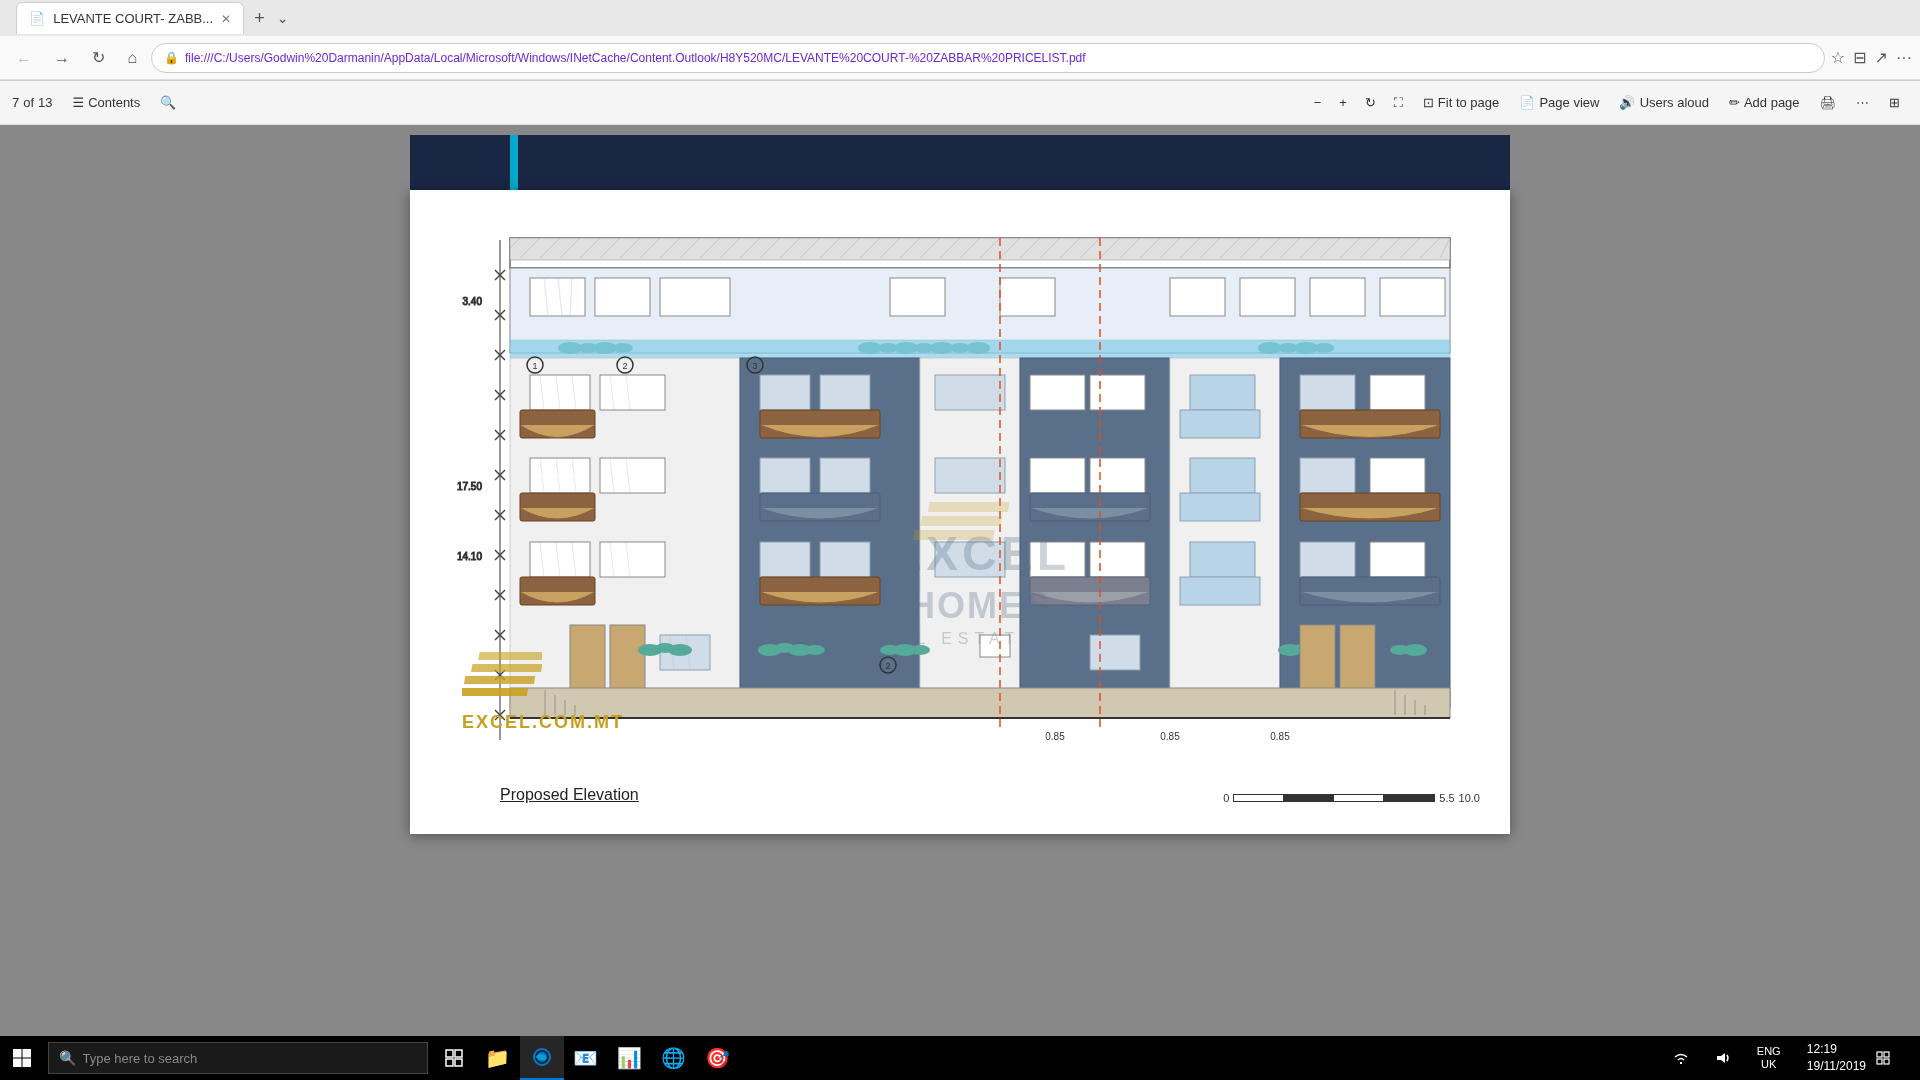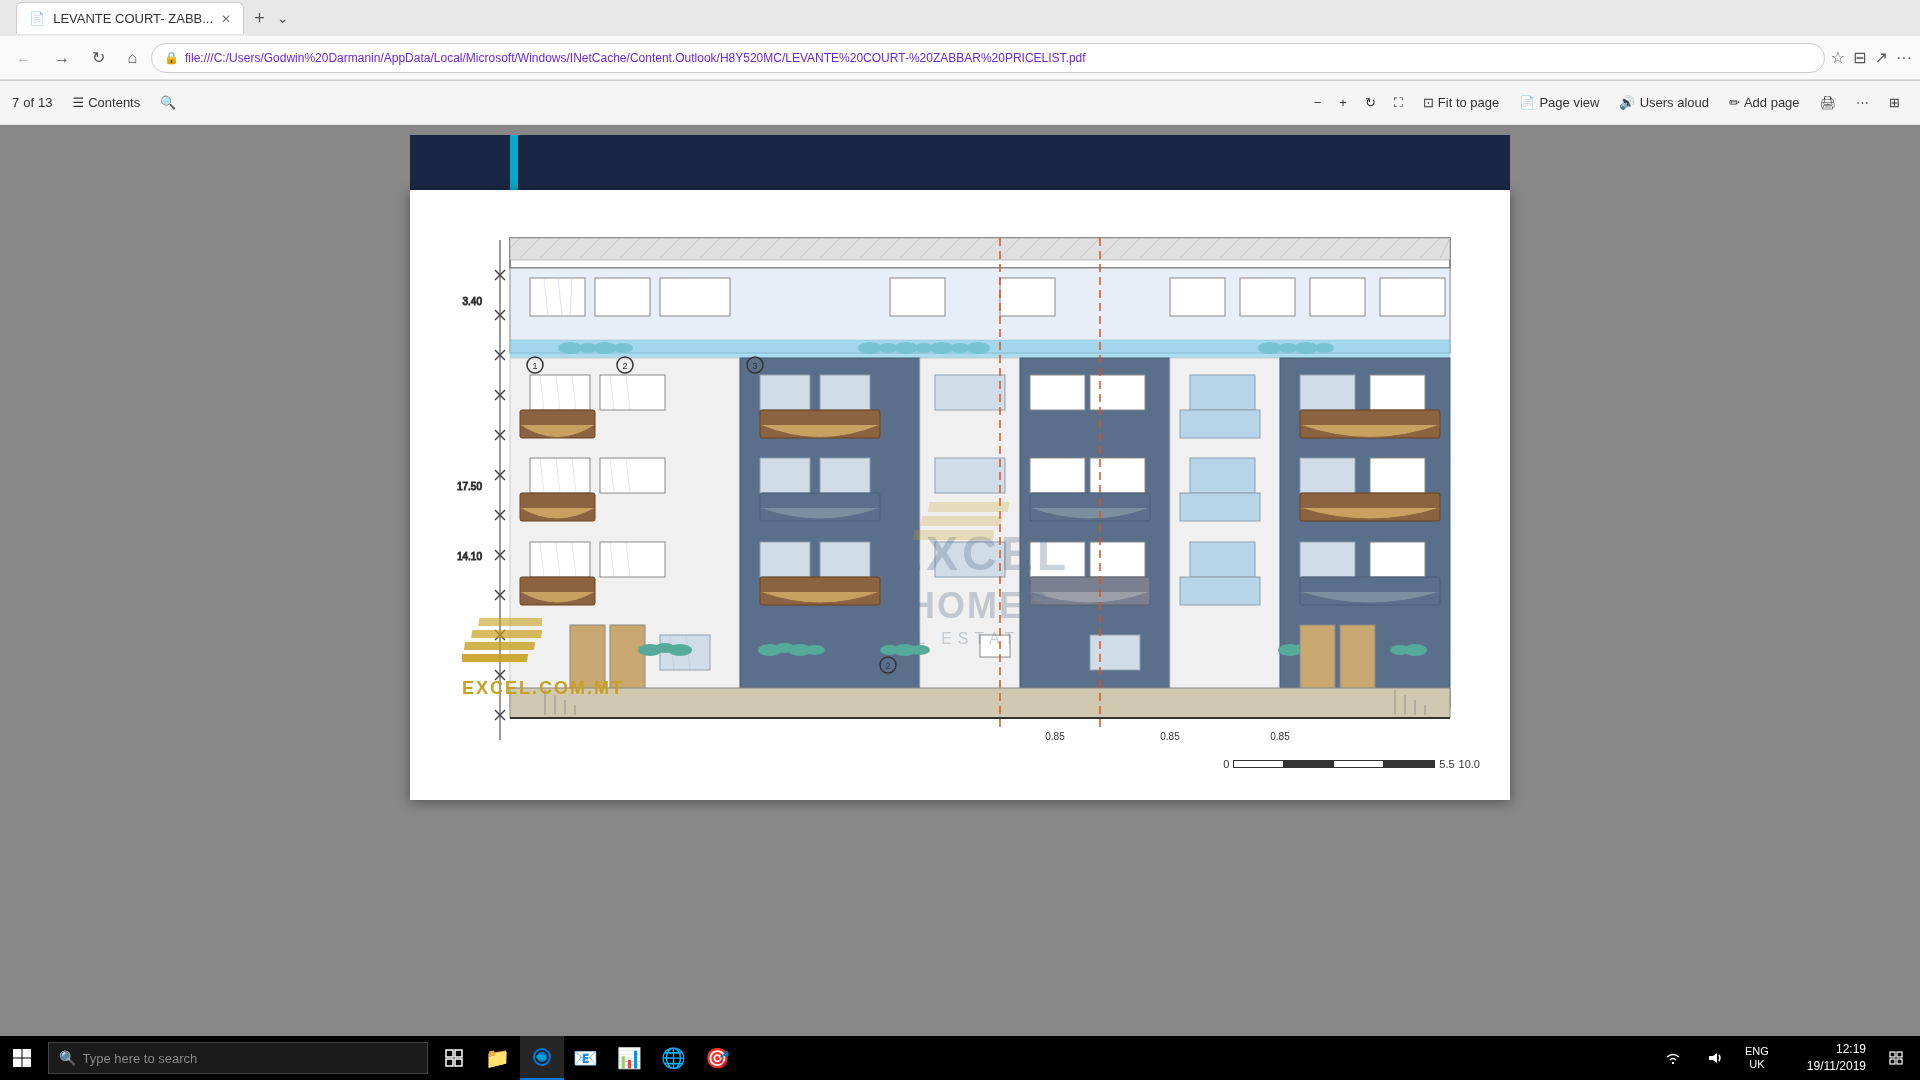--- a/index.html
+++ b/index.html
@@ -29,22 +29,22 @@
 
     
     .pdf-content { width: 100%; height: calc(1080px - 36px - 44px - 44px); background: #888; display: flex; justify-content: center; align-items: flex-start; overflow: hidden; position: relative; }
 
     
     .taskbar { position: fixed; bottom: 0; left: 0; width: 1920px; height: 44px; background: #000; display: flex; align-items: center; z-index: 1000; }
     .taskbar-search { display: flex; align-items: center; background: #1a1a1a; border: 1px solid #444; height: 32px; width: 380px; margin: 0 4px; padding: 0 10px; gap: 6px; }
     .taskbar-icon { width: 44px; height: 44px; display: flex; align-items: center; justify-content: center; cursor: pointer; }
     .taskbar-spacer { flex: 1; }
     .taskbar-sys { display: flex; align-items: center; gap: 2px; margin-right: 4px; }
-    .taskbar-sys-icon { width: 40px; height: 44px; display: flex; align-items: center; justify-content: center; cursor: pointer; }
-    .taskbar-clock { color: #fff; font-size: 12px; text-align: right; padding: 0 8px; margin-left: 20px; }
+    .taskbar-sys-icon { width: 40px; height: 44px; display: flex; align-items: center; cursor: pointer; }
+    .taskbar-clock { color: #fff; font-size: 12px; text-align: left; padding: 0 8px; }
     .taskbar-clock div { line-height: 1.4; }
 
     
     .logo-overlay { position: absolute; bottom: 120px; left: 40px; z-index: 10; }
 
     
     .elevation-label { text-decoration: underline; font-size: 16px; color: #222; margin-top: 8px; display: inline-block; }
 
     
     .material-note { background: #fff; border: 1px solid #ccc; padding: 4px 12px; font-size: 12px; color: #555; display: inline-block; margin-top: 6px; }
@@ -479,20 +479,23 @@
           </g>
 
           <g opacity="0.25" transform="translate(480, 290)">
             <rect x="0" y="30" width="80" height="10" fill="#c8a020" transform="skewX(-10)"></rect>
             <rect x="5" y="16" width="80" height="10" fill="#c8a020" transform="skewX(-10)"></rect>
             <rect x="10" y="2" width="80" height="10" fill="#c8a020" transform="skewX(-10)"></rect>
           </g>
 
         </svg>
 
+        <div style="margin-top:8px;margin-left:60px;">
+          <span class="elevation-label">Proposed Elevation</span>
+        </div>
 
 
         <div style="position:absolute;bottom:30px;right:30px;display:flex;align-items:center;gap:4px;font-size:11px;color:#333;">
           <span>0</span>
           <div style="display:flex;height:8px;border:1px solid #333;">
             <div style="width:50px;background:#fff;border-right:1px solid #333;"></div>
             <div style="width:50px;background:#333;border-right:1px solid #333;"></div>
             <div style="width:50px;background:#fff;border-right:1px solid #333;"></div>
             <div style="width:50px;background:#333;"></div>
           </div>

